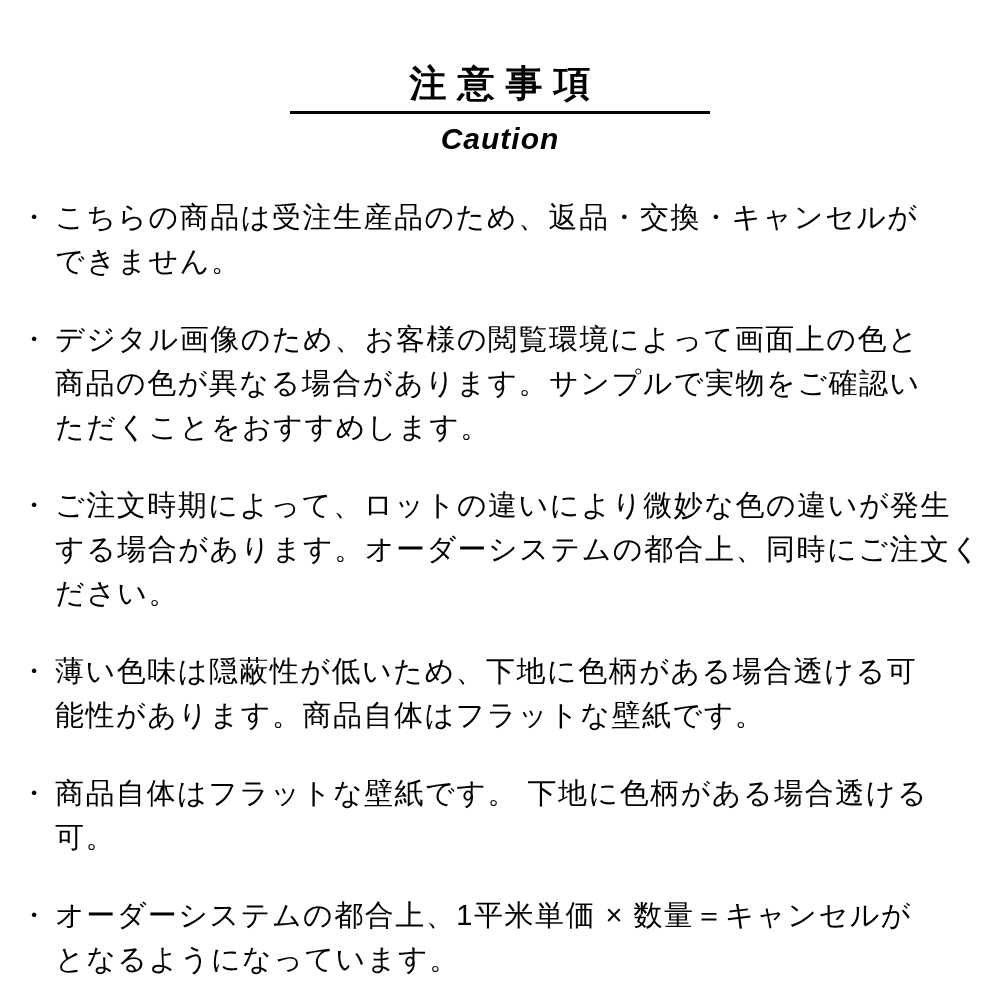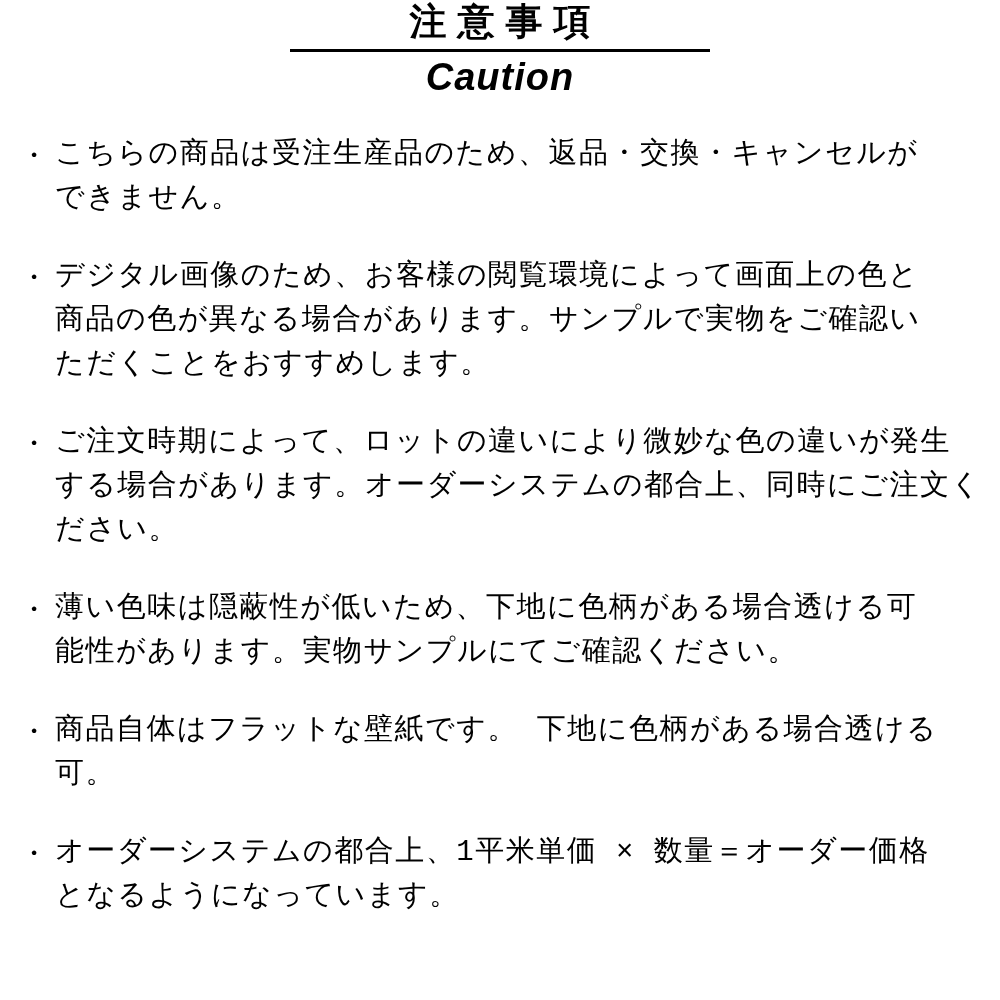--- a/index.html
+++ b/index.html
@@ -12,37 +12,38 @@
     width: 1000px;
     height: 1000px;
     background: #ffffff;
     color: #000000;
     font-family: "Liberation Sans", "DejaVu Sans", sans-serif;
     overflow: hidden;
     box-sizing: border-box;
   }
   header {
     text-align: center;
+    padding-top: 62px;
   }
   .title {
     margin: 0;
     font-size: 37px;
     font-weight: 700;
     line-height: 44px;
     letter-spacing: 11px;
     text-indent: 11px;
   }
   .divider {
     width: 420px;
     height: 3px;
     background: #000000;
     margin: 5px auto 7px auto;
   }
   .subtitle {
-    font-size: 38px;
+    font-size: 30px;
     font-style: italic;
     font-weight: 600;
     letter-spacing: 1px;
     line-height: 36px;
   }
   ul.caution-list {
     list-style: none;
     margin: 38px 0 0 0;
     padding: 0 18px 0 14px;
   }
@@ -57,21 +58,20 @@
   .bullet {
     flex: 0 0 41px;
     width: 41px;
     text-align: center;
     font-size: 29px;
     line-height: 44px;
   }
   .item-text {
     white-space: pre-line;
     flex: 1 1 auto;
-    font-family: Liberation Mono, monospace;
   }
 </style>
 </head>
 <body>
 
 <div class="page">
 
   <header>
     <h1 class="title">注意事項</h1>
     <div class="divider"></div>
@@ -92,26 +92,26 @@
     </li>
     <li>
       <span class="bullet">・</span>
       <span class="item-text">ご注文時期によって、ロットの違いにより微妙な色の違いが発生
 する場合があります。オーダーシステムの都合上、同時にご注文く
 ださい。</span>
     </li>
     <li>
       <span class="bullet">・</span>
       <span class="item-text">薄い色味は隠蔽性が低いため、下地に色柄がある場合透ける可
-能性があります。実物サンプルにてご確認ください。</span>
+能性があります。商品自体はフラットな壁紙です。</span>
     </li>
     <li>
       <span class="bullet">・</span>
       <span class="item-text">商品自体はフラットな壁紙です。 下地に色柄がある場合透ける可。</span>
     </li>
     <li>
       <span class="bullet">・</span>
-      <span class="item-text">オーダーシステムの都合上、1平米単価 × 数量＝オーダー価格
+      <span class="item-text">オーダーシステムの都合上、1平米単価 × 数量＝キャンセルが
 となるようになっています。</span>
     </li>
   </ul>
 
 </div>
 
 </body></html>

